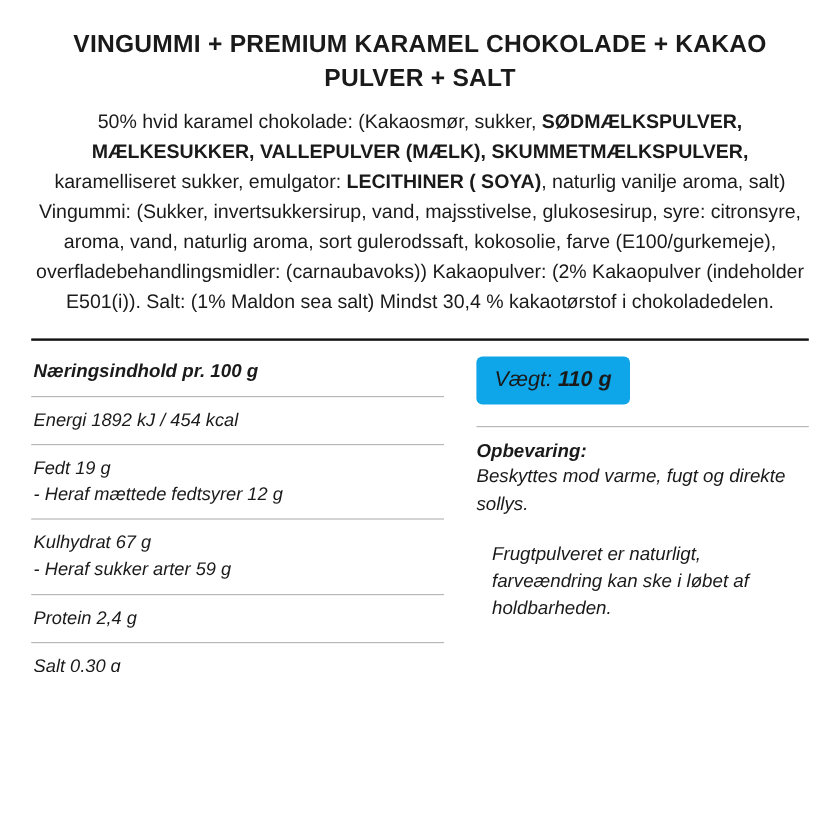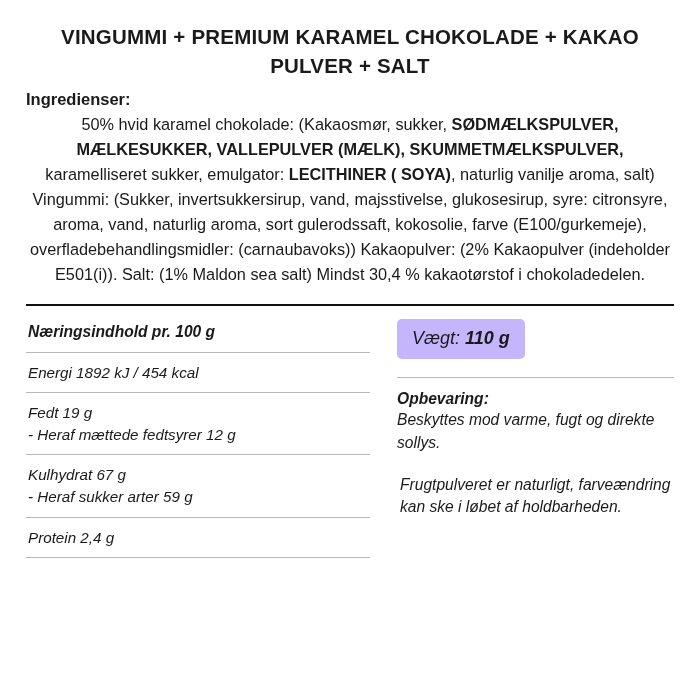--- a/index.html
+++ b/index.html
@@ -76,21 +76,21 @@
     line-height: 1.42;
     padding: 9px 0 9px 2px;
   }
   .nutri-row .sub {
     display: block;
   }
 
   
   .weight-badge {
     display: inline-block;
-    background: #c4b5fd;
+    background: #0ea5e9;
     border-radius: 5px;
     padding: 9px 15px 10px 15px;
     font-size: 18px;
     margin-left: 1px;
   }
   .weight-badge .w-label { font-weight: normal; }
   .weight-badge .w-value { font-weight: bold; }
 
   .storage-rule {
     border: 0;
@@ -105,32 +105,31 @@
   }
   .storage-text {
     font-size: 15.6px;
     line-height: 1.47;
     margin-left: 1px;
     margin-top: 1px;
   }
   .storage-note {
     font-size: 15.6px;
     line-height: 1.47;
-    margin-left: 4px;
+    margin-left: 14px;
     margin-top: 19px;
   }
 </style>
 </head>
 <body>
 
 <div class="page">
 
   <div class="title">VINGUMMI + PREMIUM KARAMEL CHOKOLADE + KAKAO PULVER + SALT</div>
 
-  <div class="ingredients-heading">Ingredienser:</div>
   <div class="ingredients-body"><span>50% hvid karamel chokolade: (Kakaosmør, sukker, </span><b>SØDMÆLKSPULVER, MÆLKESUKKER, VALLEPULVER (MÆLK), SKUMMETMÆLKSPULVER,</b><span> karamelliseret sukker, emulgator: </span><b>LECITHINER ( SOYA)</b><span>, naturlig vanilje aroma, salt) Vingummi: (Sukker, invertsukkersirup, vand, majsstivelse, glukosesirup, syre: citronsyre, aroma, vand, naturlig aroma, sort gulerodssaft, kokosolie, farve (E100/gurkemeje), overfladebehandlingsmidler: (carnaubavoks)) Kakaopulver: (2% Kakaopulver (indeholder E501(i)). Salt: (1% Maldon sea salt) Mindst 30,4 % kakaotørstof i chokoladedelen.</span></div>
 
   <hr class="main-rule">
 
   <div class="columns">
 
     <div class="col-left">
       <div class="nutri-title">Næringsindhold pr. 100 g</div>
       <div>
         <div class="nutri-row">

